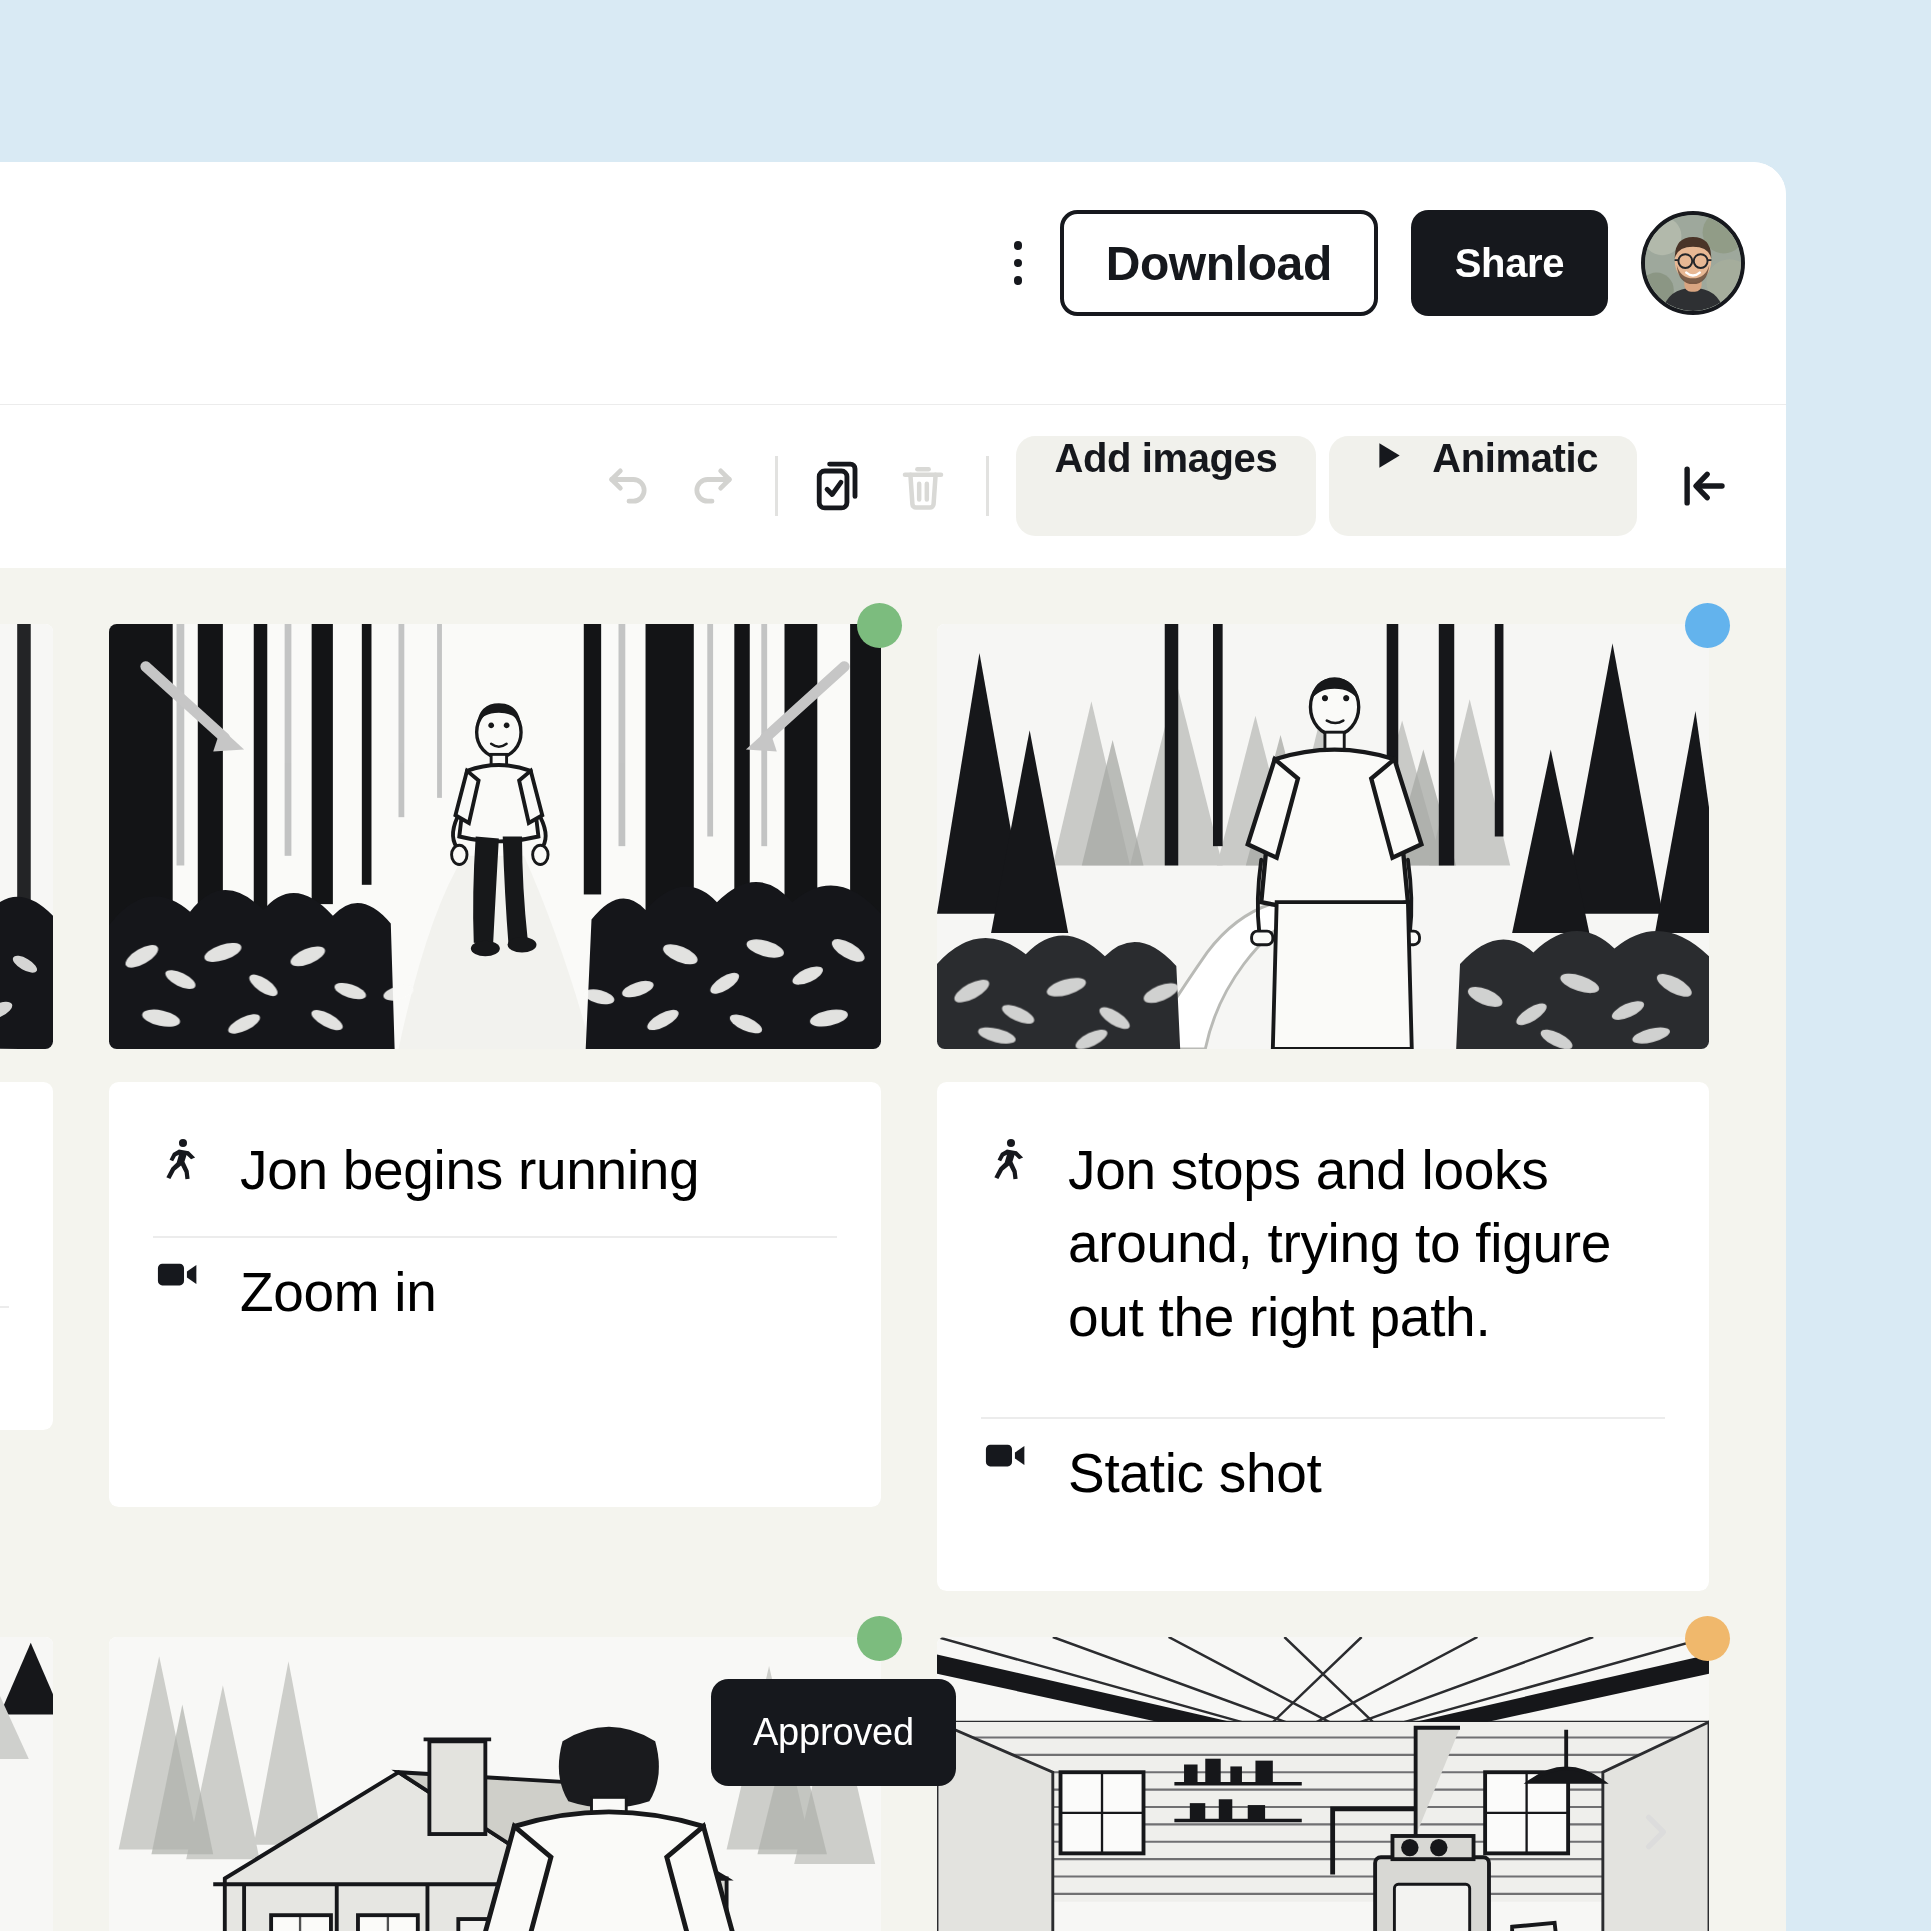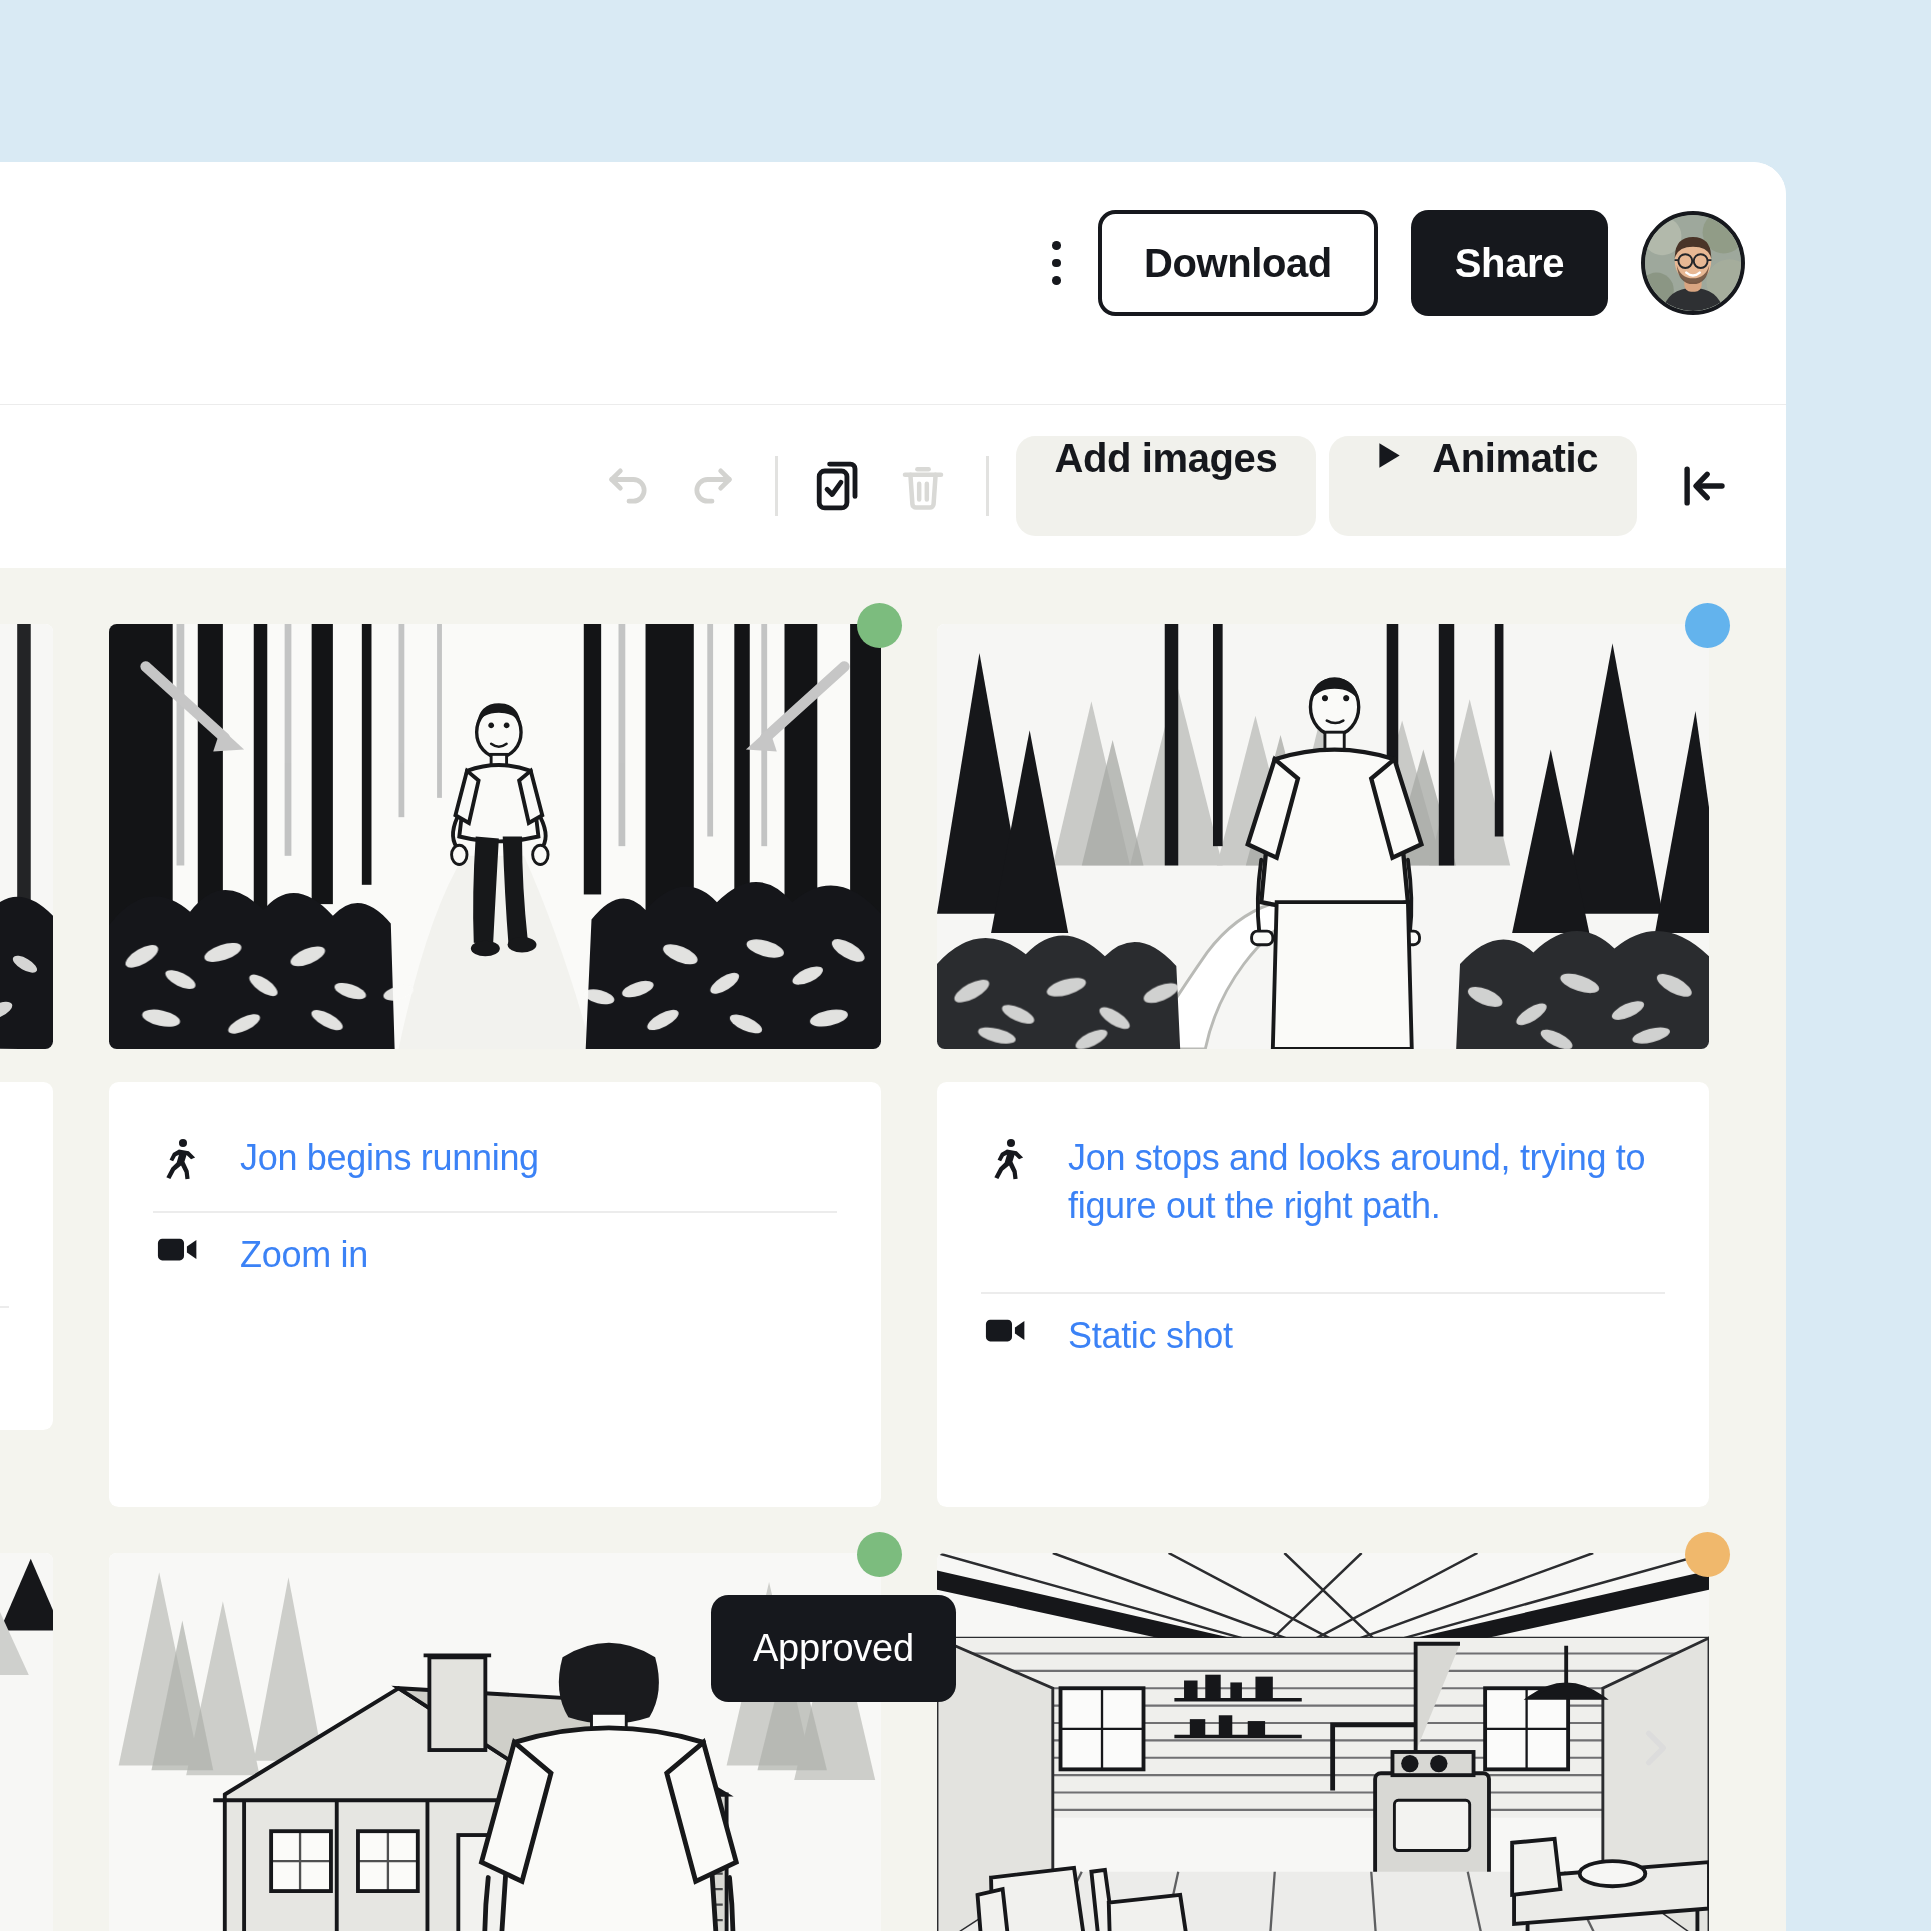--- a/index.html
+++ b/index.html
@@ -49,21 +49,21 @@
   .kebab i { display:block; width: 8.7px; height: 8.7px; border-radius: 50%; background: #16181d; }
 
   .btn-outline {
     height: 106px;
     min-width: 154px;
     padding: 15px 42px;
     border: 4.8px solid #16181d;
     border-radius: 17.4px;
     background: #fff;
     color: #16181d;
-    font-size: 40px;
+    font-size: 48px;
     font-weight: 700;
     letter-spacing: -0.4px;
     display: flex; align-items: center; justify-content: center;
     cursor: pointer;
     font-family: "Liberation Sans", sans-serif;
   }
   .btn-dark {
     height: 106px;
     padding: 0 44px;
     border: none;
@@ -197,23 +197,23 @@
   .note-sep { height: 1.9px; background: #ececec; width: 100%; }
   .note-ico {
     flex: 0 0 auto;
     width: 48px;
     display: flex;
     justify-content: center;
     padding-top: 3.9px;
   }
   .note-ico svg { display: block; }
   .note-text {
-    font-size: 36px;
+    font-size: 55px;
     line-height: 1.34;
-    color: #3b82f6;
+    color: #000000;
     letter-spacing: -0.3px;
     font-weight: 400;
   }
 
   .tooltip {
     position: absolute;
     z-index: 30;
     background: #16181d;
     color: #ffffff;
     font-size: 38px;

